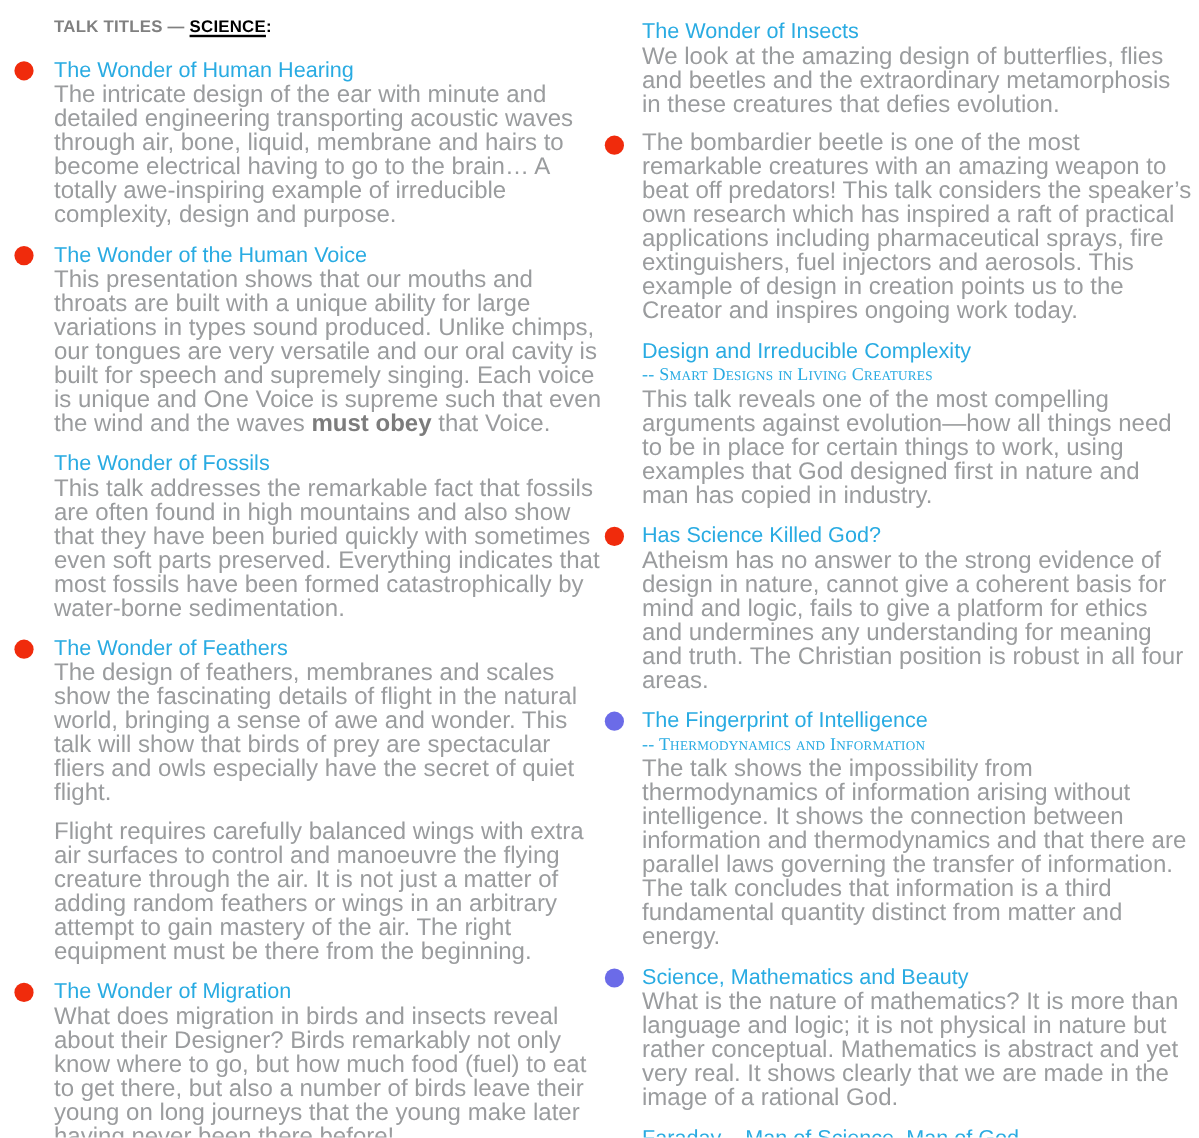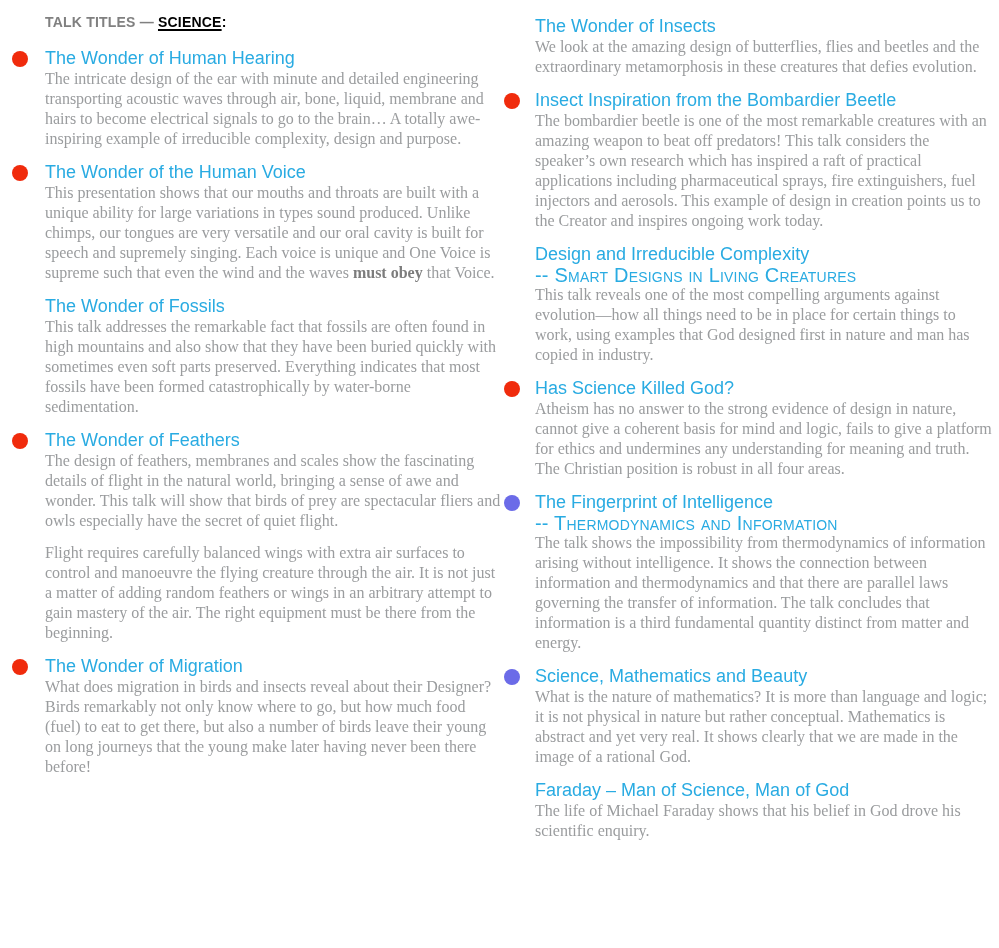--- a/index.html
+++ b/index.html
@@ -46,30 +46,30 @@
 
   .talk-content { flex: 1; min-width: 0; }
   .talk-title {
     color: #29ABE2;
     font-size: 18px;
     font-weight: normal;
     line-height: 22px;
   }
   .talk-subtitle {
     color: #29ABE2;
-    font-size: 20px;
+    font-size: 15px;
     line-height: 20px;
     font-variant: small-caps;
     letter-spacing: 0.2px;
+    font-family: Liberation Serif, serif;
   }
   .talk-desc {
     color: #9A9C9E;
-    font-size: 16px;
+    font-size: 20px;
     line-height: 20px;
-    font-family: Liberation Serif, serif;
   }
   .talk-desc .bold-seg {
     font-weight: bold;
     color: #7C7C7C;
   }
 </style>
 </head>
 <body>
 
 <div class="page">
@@ -79,21 +79,21 @@
     <div class="doc-header">
       <span>TALK TITLES — </span><span class="hl">SCIENCE</span><span class="colon">:</span>
     </div>
 
     <div class="talk-item">
       <div class="bullet-slot">
           <div class="bullet red"></div>
         </div>
       <div class="talk-content">
         <div class="talk-title">The Wonder of Human Hearing</div>
-        <div class="talk-desc">The intricate design of the ear with minute and detailed engineering transporting acoustic waves through air, bone, liquid, membrane and hairs to become electrical signals to go to the brain… A totally awe-inspiring example of irreducible complexity, design and purpose.</div>
+        <div class="talk-desc">The intricate design of the ear with minute and detailed engineering transporting acoustic waves through air, bone, liquid, membrane and hairs to become electrical having to go to the brain… A totally awe-inspiring example of irreducible complexity, design and purpose.</div>
       </div>
     </div>
 
     <div class="talk-item">
       <div class="bullet-slot">
           <div class="bullet red"></div>
         </div>
       <div class="talk-content">
         <div class="talk-title">The Wonder of the Human Voice</div>
         <div class="talk-desc"><span>This presentation shows that our mouths and throats are built with a unique ability for large variations in types sound produced. Unlike chimps, our tongues are very versatile and our oral cavity is built for speech and supremely singing. Each voice is unique and One Voice is supreme such that even the wind and the waves </span><span class="bold-seg">must obey</span><span> that Voice.</span></div>
@@ -145,21 +145,20 @@
         <div class="talk-title">The Wonder of Insects</div>
         <div class="talk-desc">We look at the amazing design of butterflies, flies and beetles and the extraordinary metamorphosis in these creatures that defies evolution.</div>
       </div>
     </div>
 
     <div class="talk-item">
       <div class="bullet-slot">
           <div class="bullet red"></div>
         </div>
       <div class="talk-content">
-        <div class="talk-title">Insect Inspiration from the Bombardier Beetle</div>
         <div class="talk-desc">The bombardier beetle is one of the most remarkable creatures with an amazing weapon to beat off predators! This talk considers the speaker’s own research which has inspired a raft of practical applications including pharmaceutical sprays, fire extinguishers, fuel injectors and aerosols. This example of design in creation points us to the Creator and inspires ongoing work today.</div>
       </div>
     </div>
 
     <div class="talk-item">
       <div class="bullet-slot"></div>
       <div class="talk-content">
         <div class="talk-title">Design and Irreducible Complexity</div>
         <div class="talk-subtitle">-- Smart Designs in Living Creatures</div>
         <div class="talk-desc">This talk reveals one of the most compelling arguments against evolution—how all things need to be in place for certain things to work, using examples that God designed first in nature and man has copied in industry.</div>

